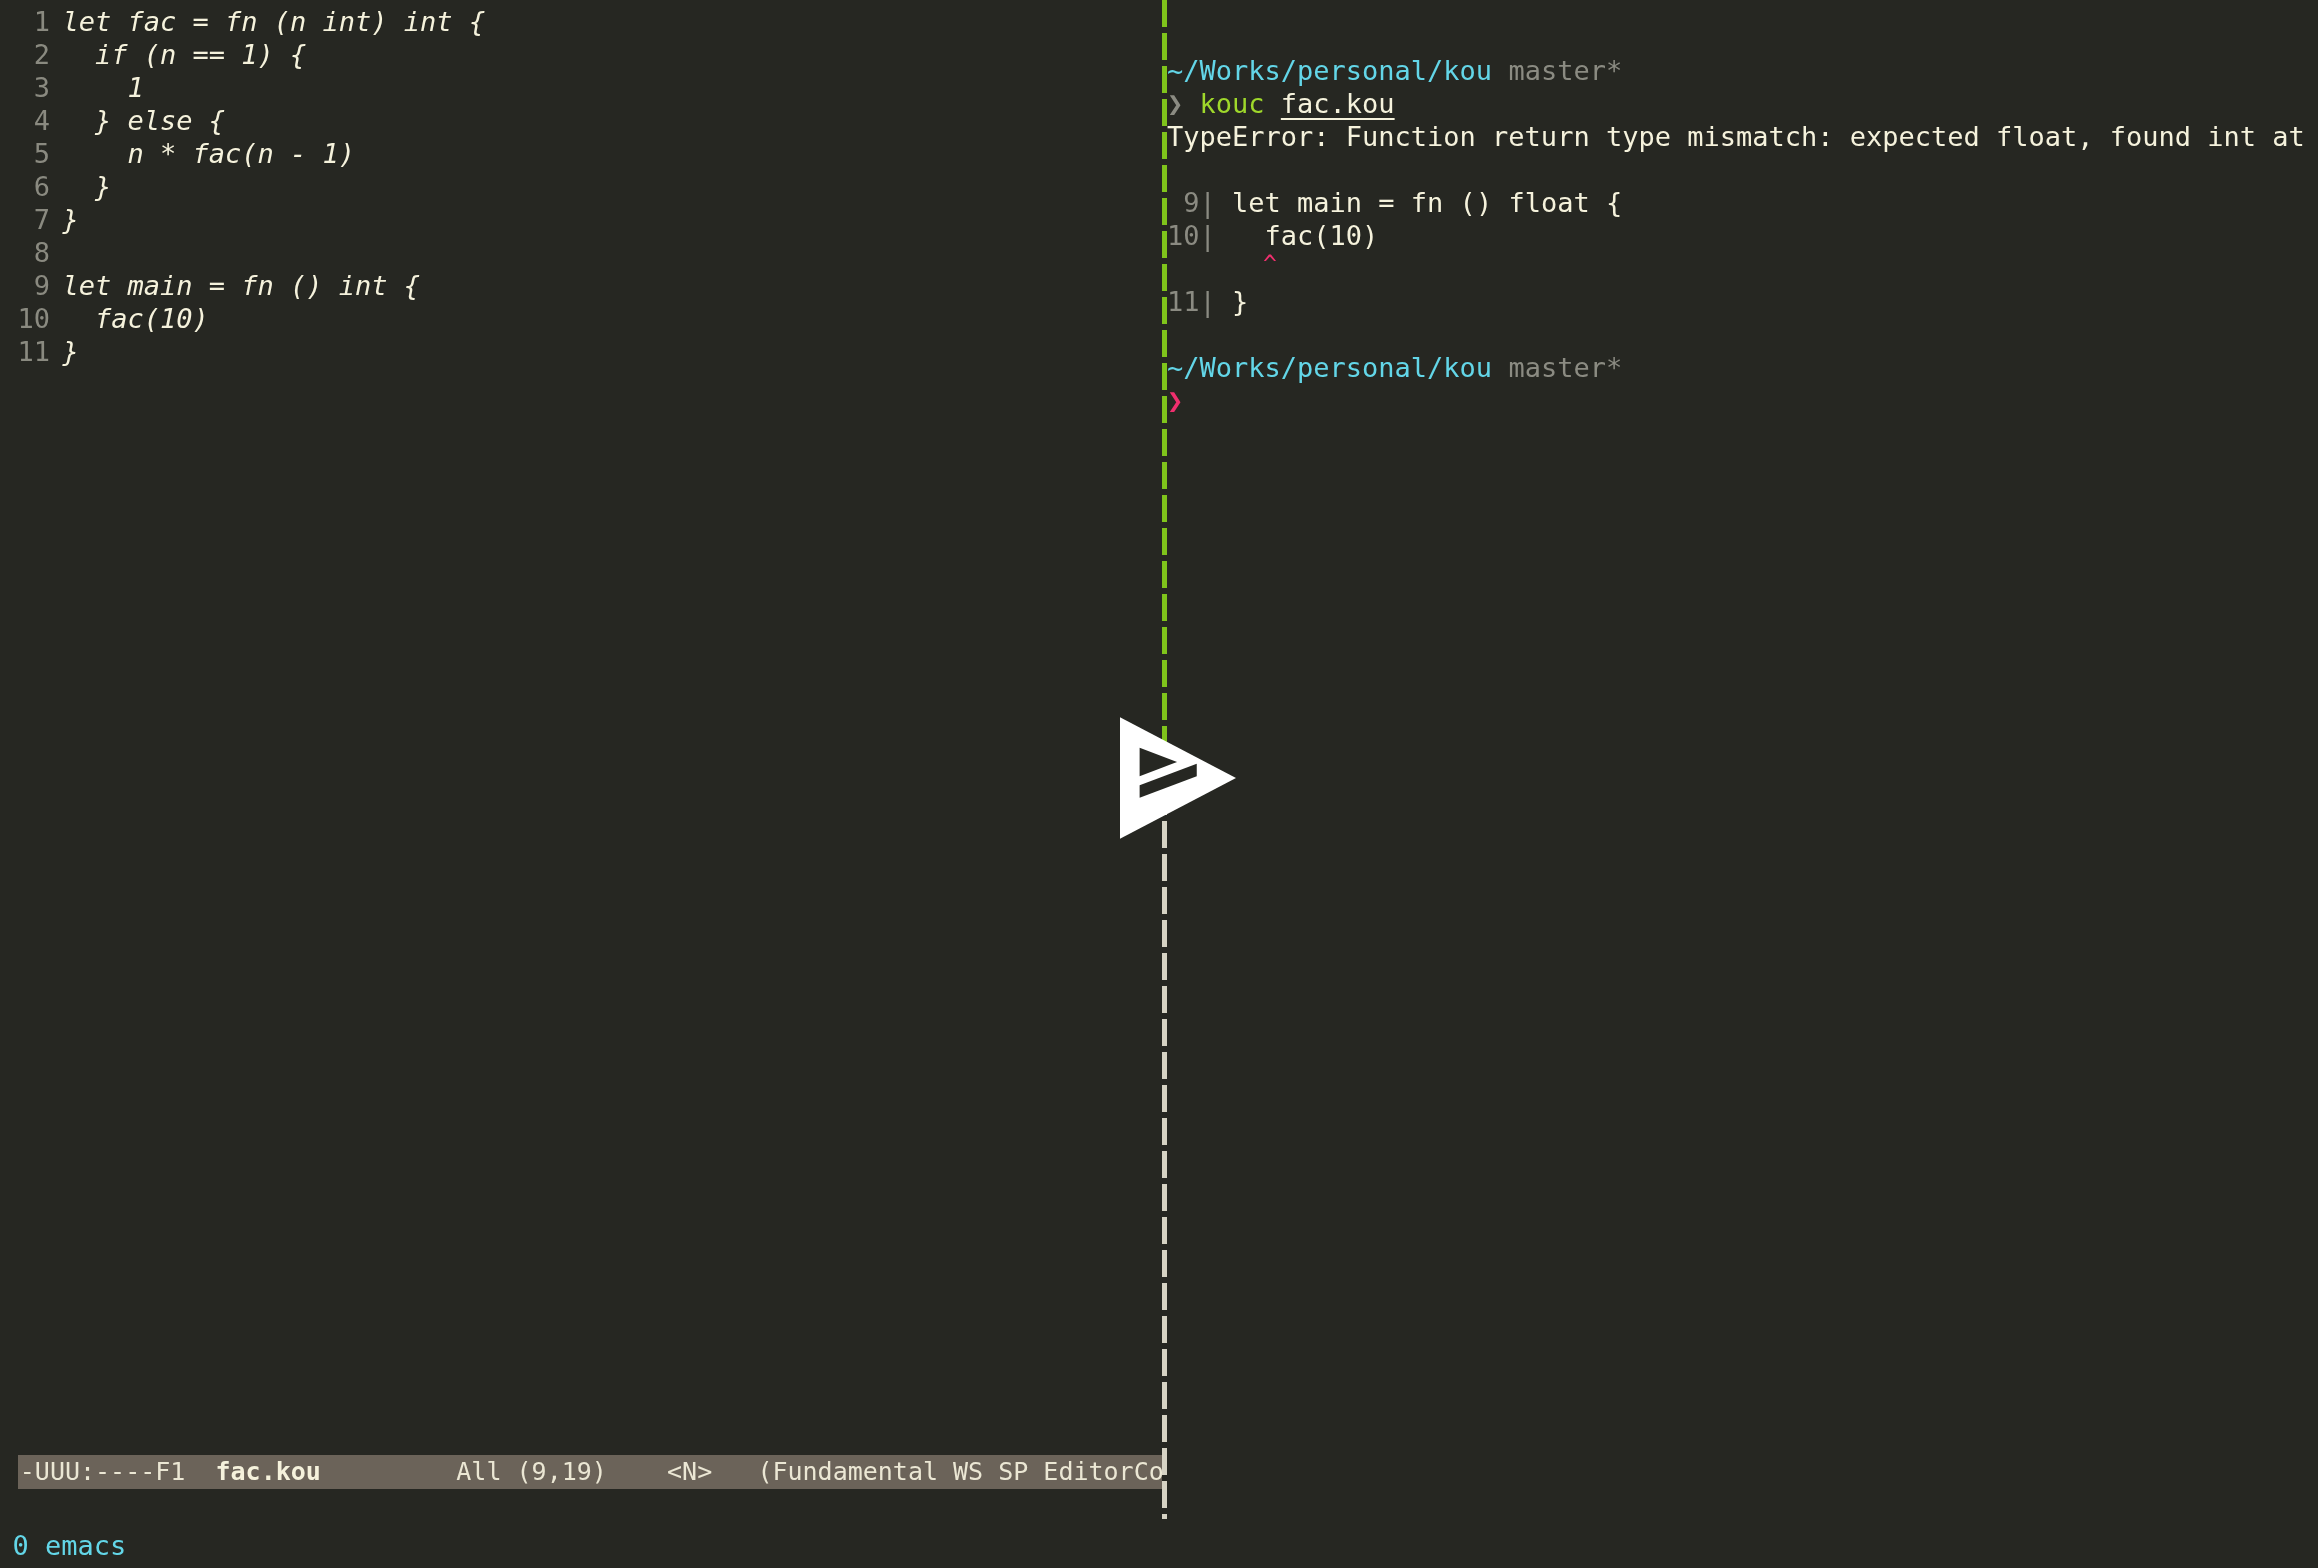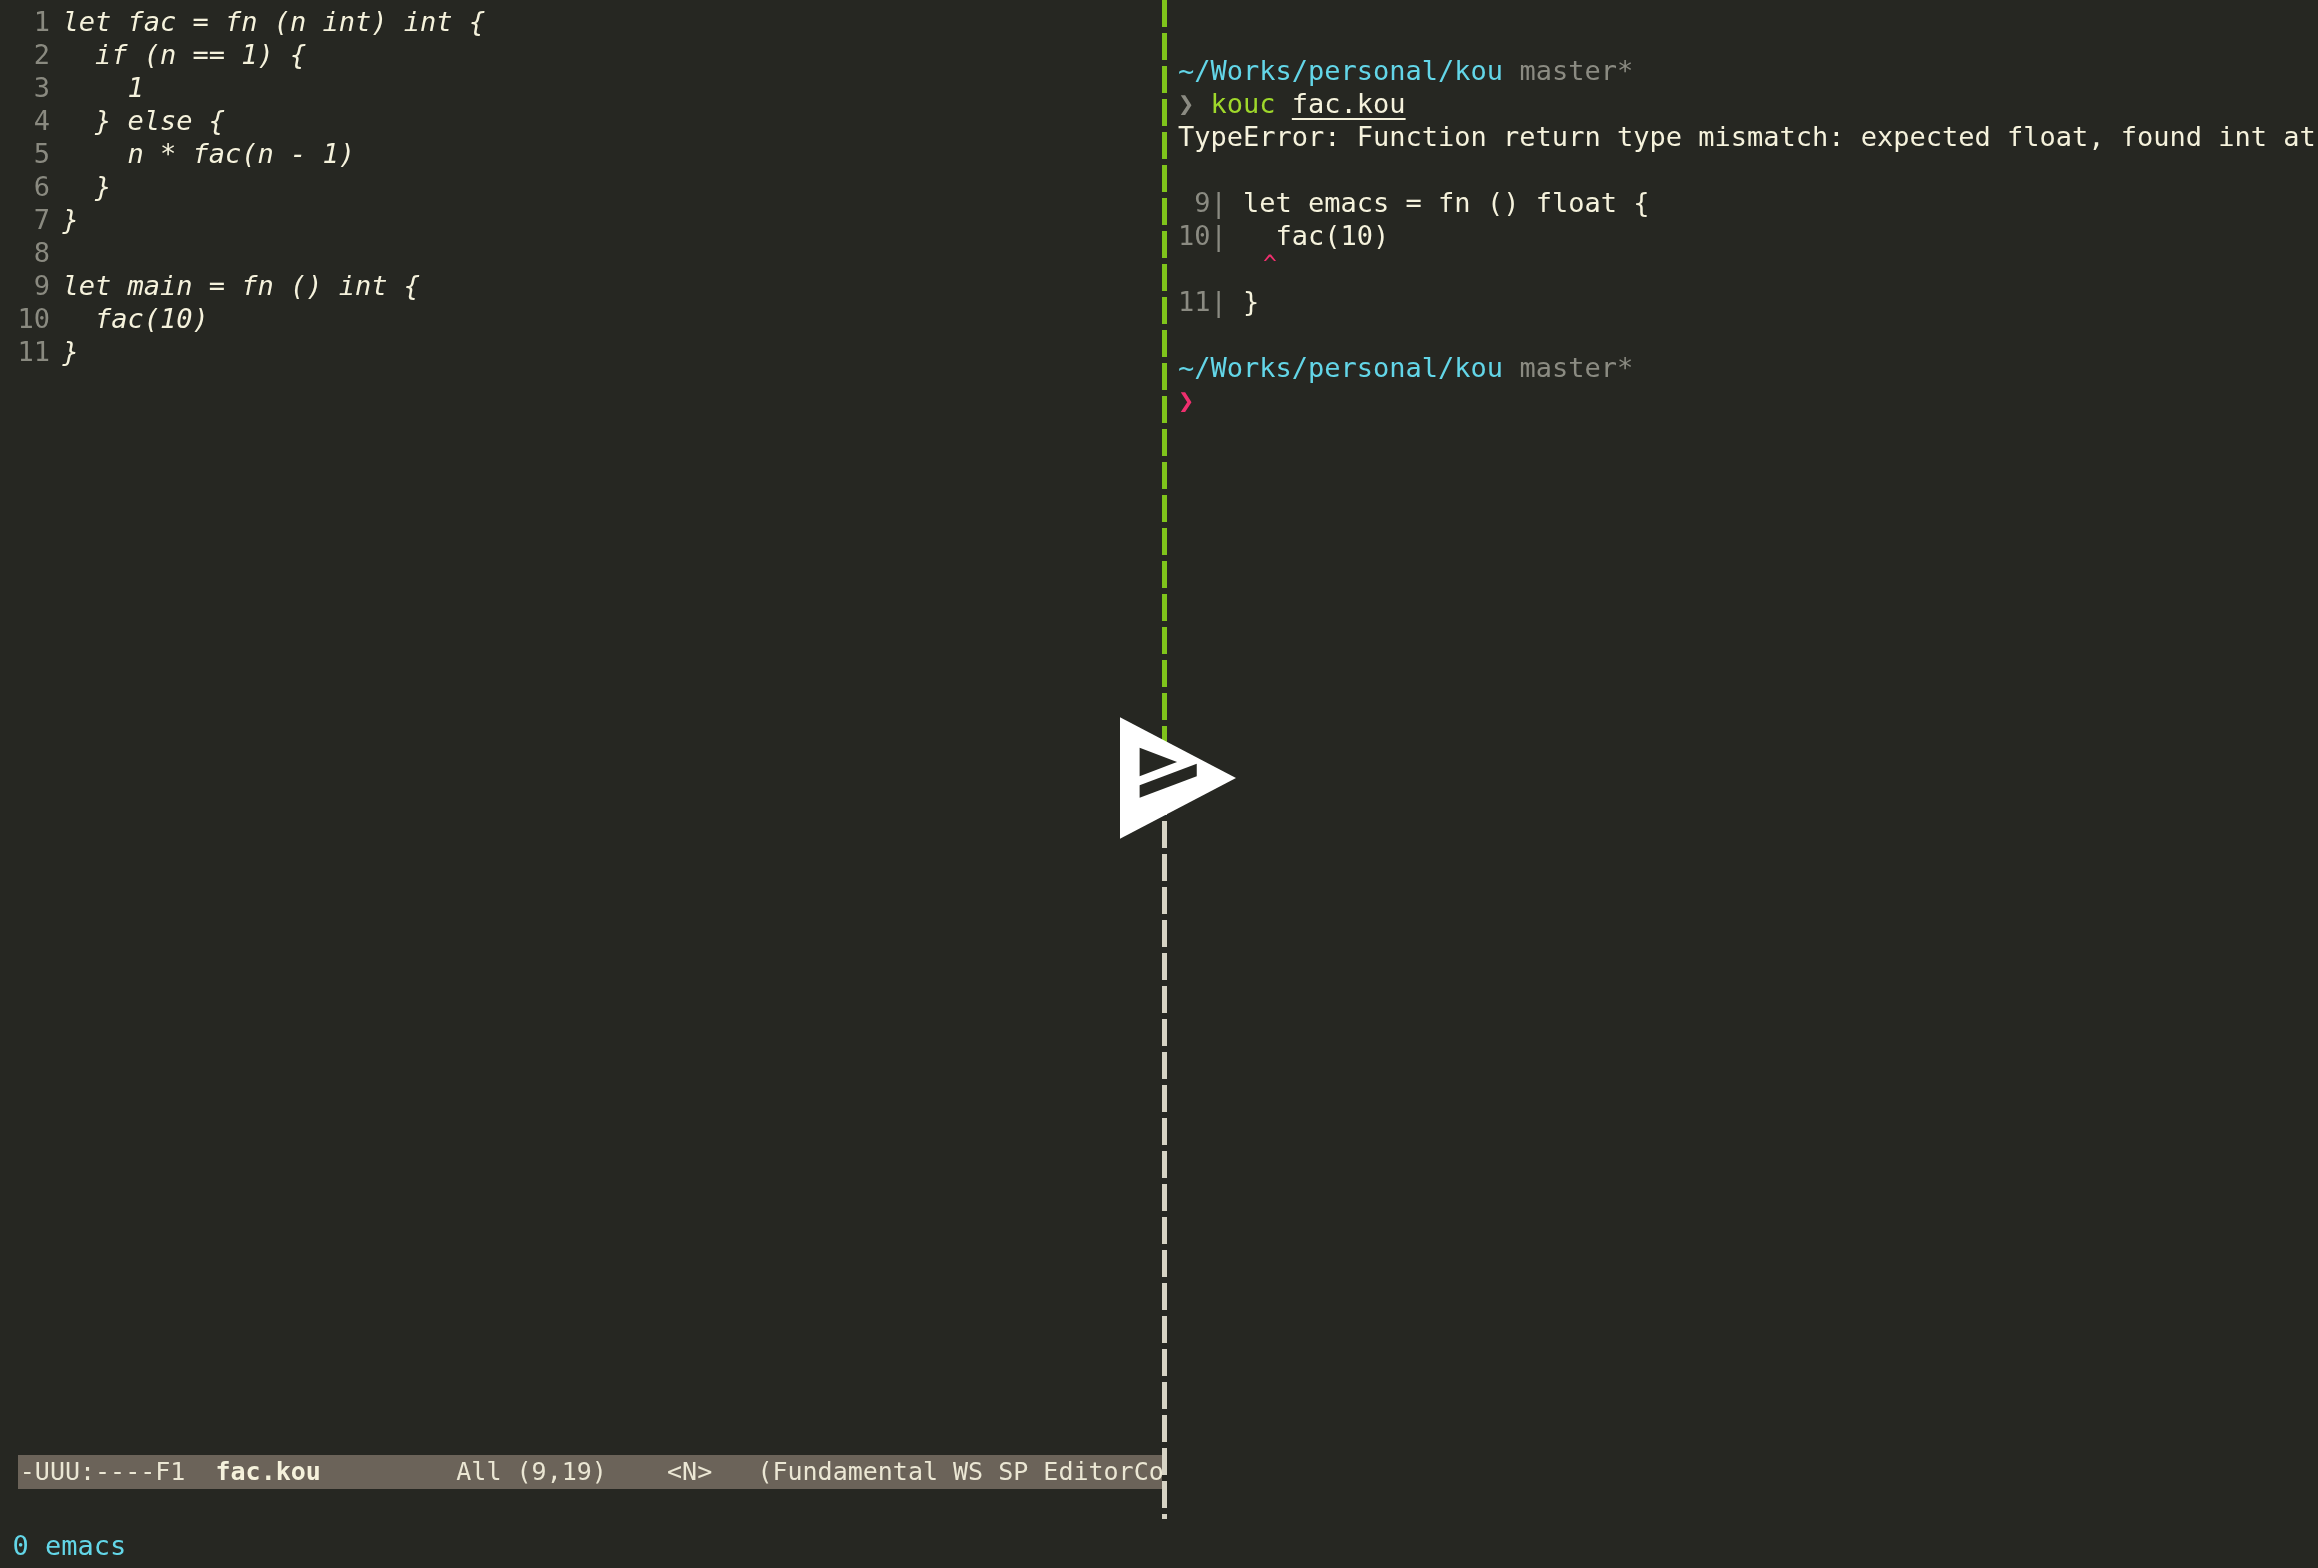--- a/index.html
+++ b/index.html
@@ -136,21 +136,21 @@
     position: absolute;
     left: 1167px;
     top: 0;
     width: 1152px;
     height: 1519px;
     overflow: hidden;
     background: #262722;
   }
   .sh-line {
     position: absolute;
-    left: 11px;
+    left: 0;
     font-family: "DejaVu Sans Mono", monospace;
     font-size: 27px;
     line-height: 33px;
     white-space: pre;
     color: #f5f2dc;
   }
   .c-cyan   { color: #63d6e8; }
   .c-gray   { color: #8b8b82; }
   .c-green  { color: #9fd82b; margin-top: 8px; }
   .c-white  { color: #f5f2dc; }
@@ -248,21 +248,21 @@
   <div class="divider" id="divider-gray"></div>
 
   <div id="shell-pane">
 
     <div class="sh-line" style="top:54px;"><span class="c-cyan">~/Works/personal/kou</span><span> </span><span class="c-gray">master*</span></div>
 
     <div class="sh-line" style="top:87px;"><span class="c-gray">❯</span><span> </span><span class="c-green">kouc</span><span> </span><span class="c-white c-under">fac.kou</span></div>
 
     <div class="sh-line" style="top:120px;">TypeError: Function return type mismatch: expected float, found int at 10:3</div>
 
-    <div class="sh-line" style="top:186px;"><span class="c-gray"> 9</span><span class="c-gray">|</span><span class="c-white"> <span>let emacs = fn () float {</span></span></div>
+    <div class="sh-line" style="top:186px;"><span class="c-gray"> 9</span><span class="c-gray">|</span><span class="c-white"> <span>let main = fn () float {</span></span></div>
 
     <div class="sh-line" style="top:219px;"><span class="c-gray">10</span><span class="c-gray">|</span><span class="c-white"> <span>  fac(10)</span></span></div>
 
     <div class="sh-line c-pink" style="top:248px; left:96px; font-size:23px;">^</div>
 
     <div class="sh-line" style="top:285px;"><span class="c-gray">11</span><span class="c-gray">|</span><span class="c-white"> <span>}</span></span></div>
 
     <div class="sh-line" style="top:351px;"><span class="c-cyan">~/Works/personal/kou</span><span> </span><span class="c-gray">master*</span></div>
 
     <div class="sh-line" style="top:384px;"><span class="c-pink">❯</span><span class="c-white"></span></div>

